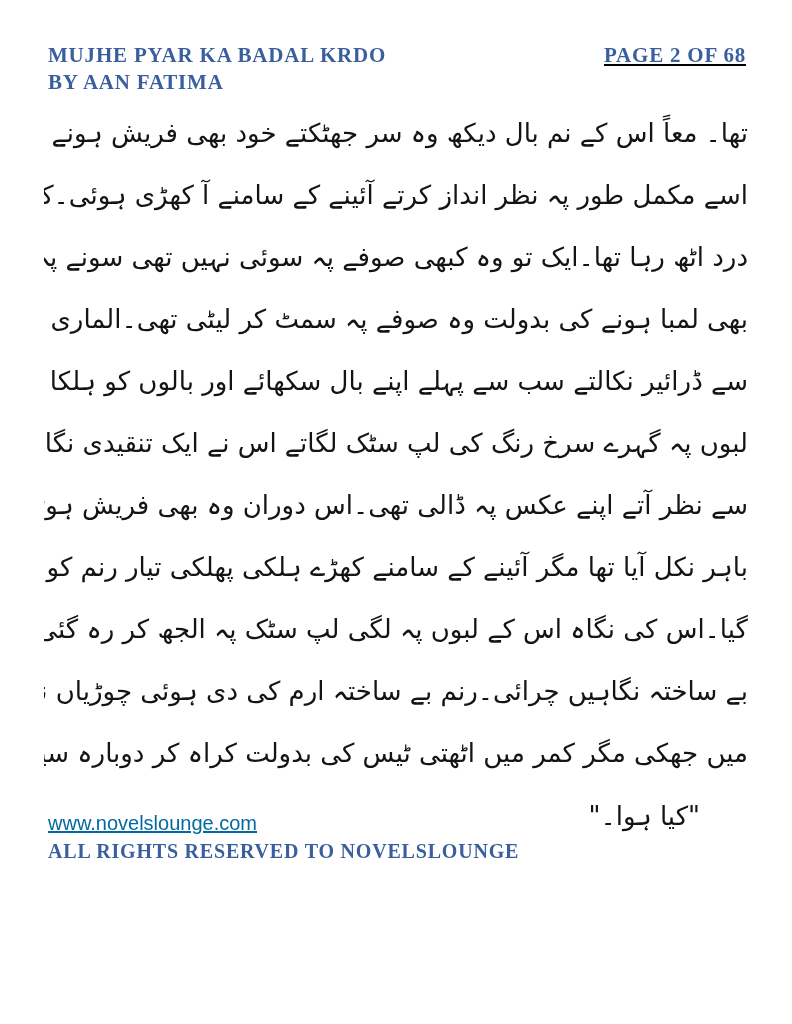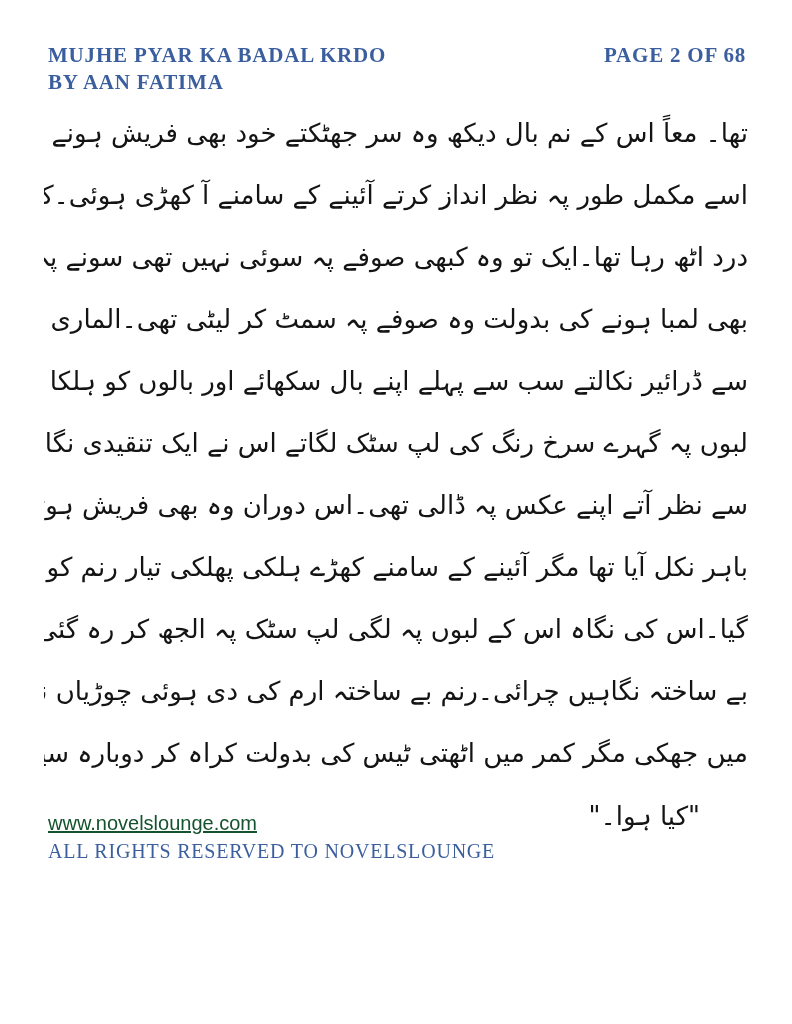--- a/index.html
+++ b/index.html
@@ -27,21 +27,21 @@
   }
   .caps-blue {
     color: #3b5f9e;
     font-family: "Liberation Serif", serif;
     font-weight: 700;
     font-size: 21px;
     line-height: 27px;
     letter-spacing: 0.8px;
   }
   .header-left { text-align: left; }
-  .header-right { text-align: right; white-space: nowrap; }
+  .header-right { text-align: right; white-space: nowrap; text-decoration: underline; }
   
   .body-text {
     position: absolute;
     top: 102px;
     left: 44px;
     right: 44px;
     direction: rtl;
     color: #141414;
     font-family: "DejaVu Sans", "DejaVu Serif", sans-serif;
     font-size: 26px;
@@ -66,32 +66,32 @@
     margin-top: 2px;
   }
   
   .footer {
     position: absolute;
     left: 48px;
     bottom: 42px;
   }
   .footer-link {
     display: inline-block;
-    color: #14532d;
+    color: #0369a1;
     font-family: "Liberation Sans", sans-serif;
     font-size: 20px;
     line-height: 26px;
     text-decoration: underline;
     cursor: pointer;
   }
   .footer-rights {
     margin-top: 2px;
     color: #3b5f9e;
     font-family: "Liberation Serif", serif;
-    font-weight: 400;
+    font-weight: 700;
     font-size: 20px;
     line-height: 26px;
     letter-spacing: 0.8px;
   }
 </style>
 </head>
 <body>
 
 <div class="page">
 

